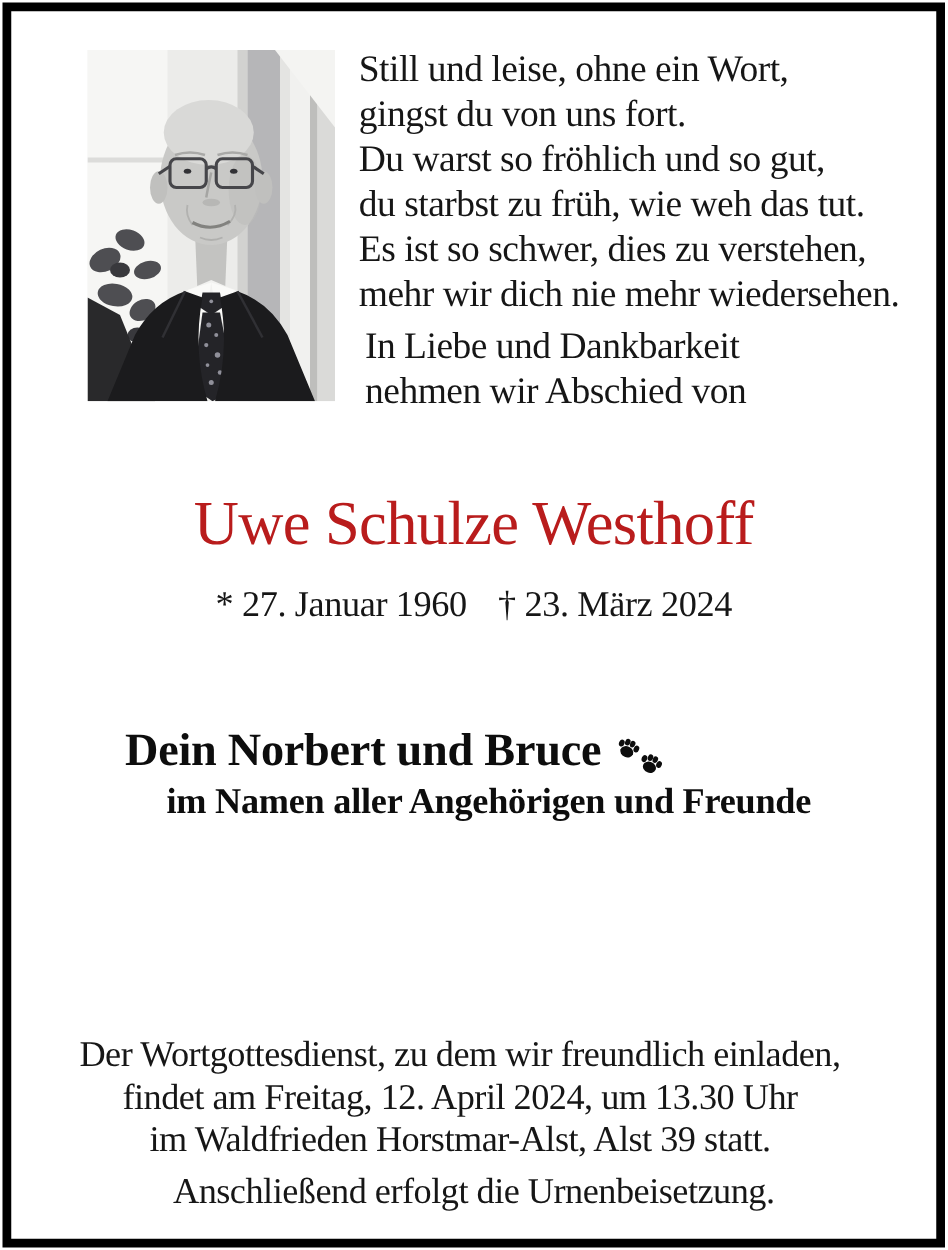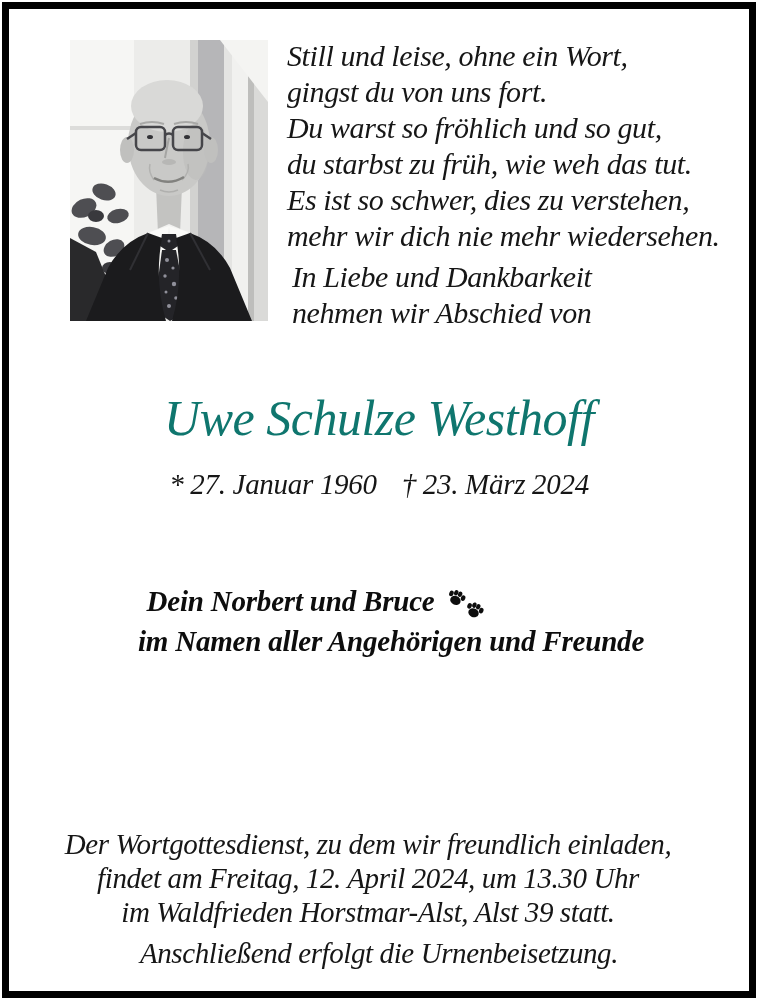--- a/index.html
+++ b/index.html
@@ -3,21 +3,20 @@
 <meta charset="utf-8">
 <style>
   html,body{margin:0;padding:0;background:#ffffff;}
   .page{
     position:relative;
     width:758px;height:1000px;
     background:#ffffff;
     font-family:"Liberation Serif","DejaVu Serif",serif;
     color:#161616;
     overflow:hidden;
-    font-style:italic;
   }
   .frame{
     position:absolute;
     left:2px;top:2px;width:740px;height:982px;
     border:7px solid #000;
     pointer-events:none;
   }
   .photo{
     position:absolute;left:70px;top:40px;width:198px;height:281px;
   }
@@ -28,30 +27,30 @@
     white-space:nowrap;
   }
   .intro{
     position:absolute;left:292px;top:259px;
     font-size:30px;line-height:36px;letter-spacing:-0.4px;
     white-space:nowrap;
   }
   .name{
     position:absolute;left:0;top:392px;width:758px;
     text-align:center;font-size:50px;line-height:52px;
-    letter-spacing:-0.5px;color:#0f766e;
+    letter-spacing:-0.5px;color:#b91c1c;
   }
   .dates{
     position:absolute;left:0;top:468px;width:758px;
     text-align:center;font-size:29px;line-height:32px;letter-spacing:-0.3px;
   }
   .dates .death{margin-left:18px;}
   .sig1{
     position:absolute;left:0;top:585px;width:631px;
-    text-align:center;font-size:29px;line-height:32px;font-weight:bold;
+    text-align:center;font-size:37px;line-height:32px;font-weight:bold;
     color:#0d0d0d;letter-spacing:-0.2px;
   }
   .sig2{
     position:absolute;left:0;top:625px;width:758px;
     text-align:center;font-size:29px;line-height:32px;font-weight:bold;
     color:#0d0d0d;letter-spacing:-0.2px;padding-left:12px;
   }
   .paw-icon{
     display:inline-block;width:42px;height:36px;
     vertical-align:-11px;margin-left:8px;

